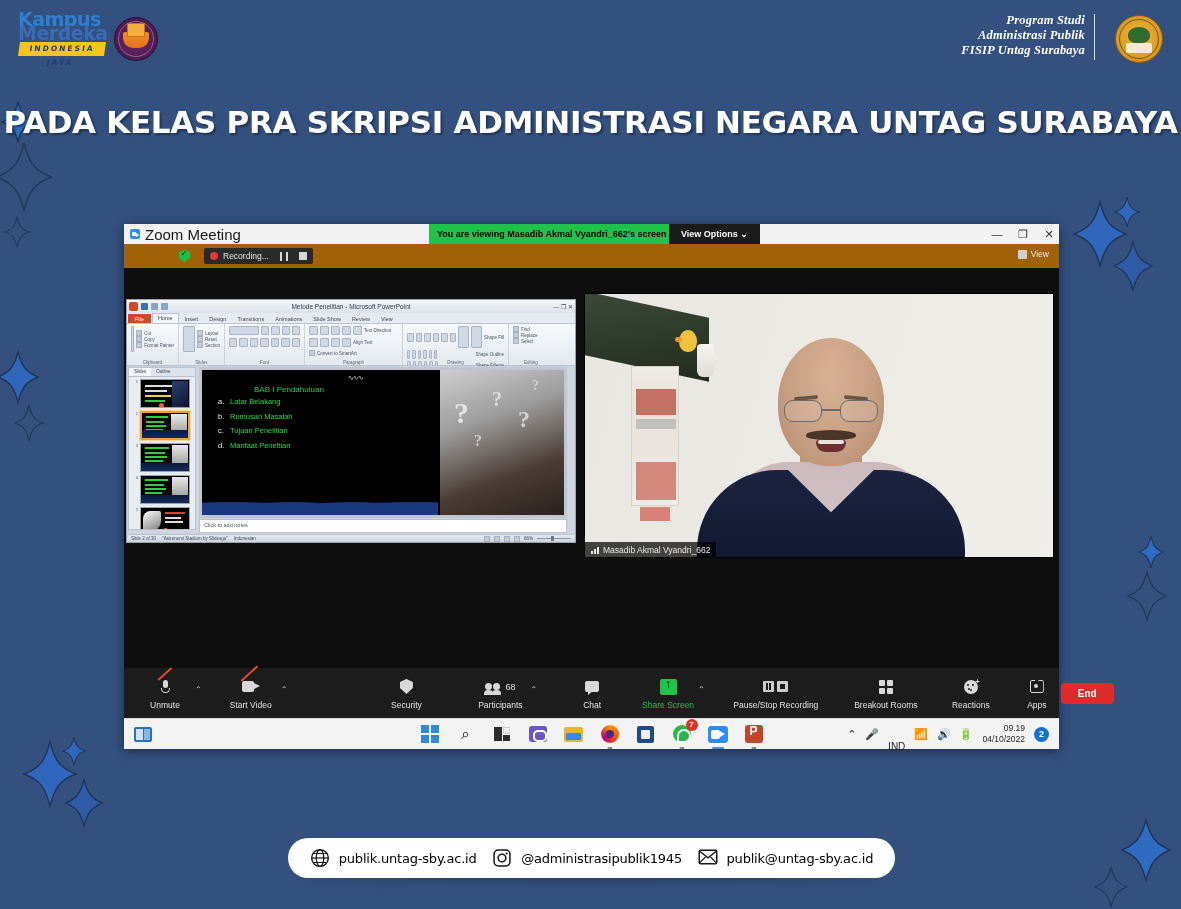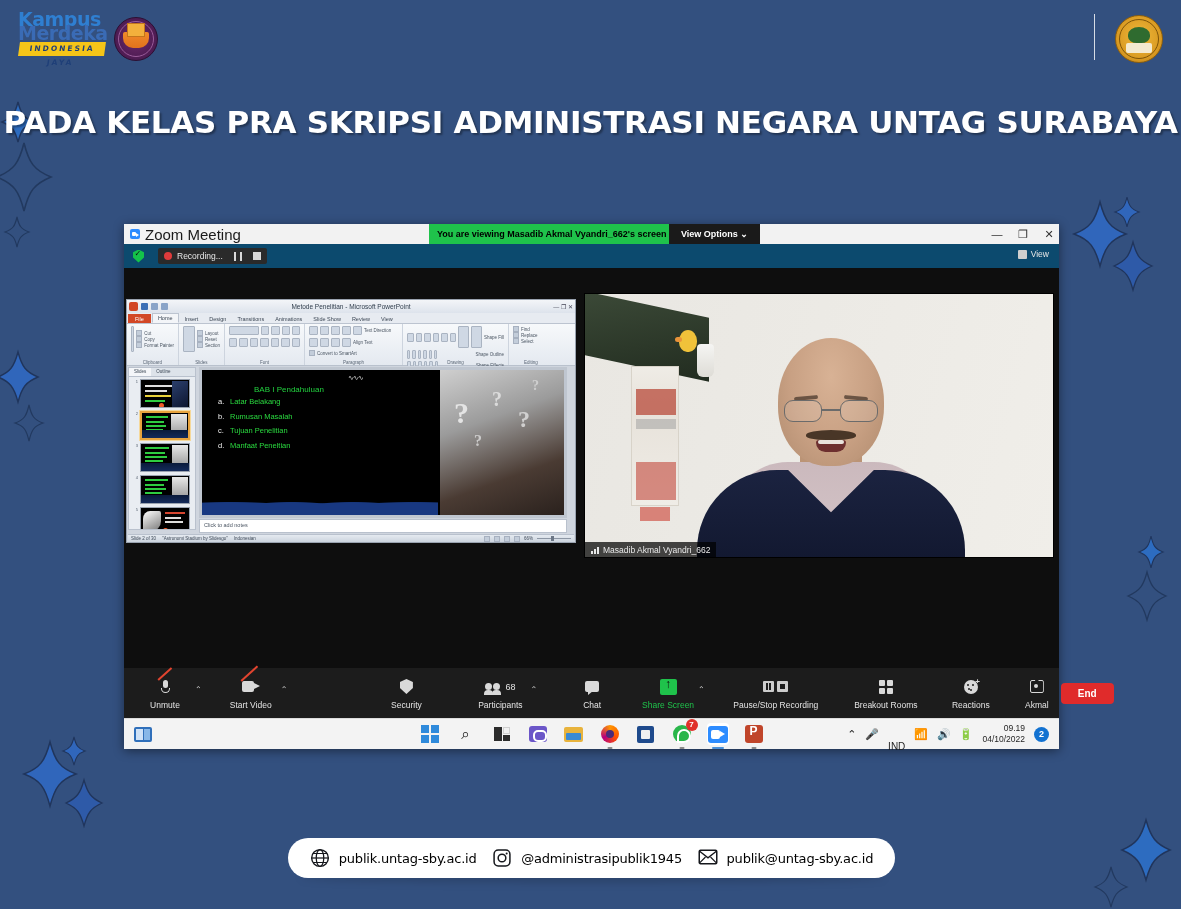--- a/index.html
+++ b/index.html
@@ -121,21 +121,21 @@
     padding: 0 8px; white-space: nowrap;
   }
   .zw-viewopts {
     position: absolute; left: 545px; top: 0; height: 20px; line-height: 20px;
     background: #1a1a1a; color: #fff; font-size: 9px; font-weight: 600;
     padding: 0 12px; white-space: nowrap;
   }
   .zw-winbtns { position: absolute; right: 4px; top: 0; height:20px; display: flex; align-items:center; gap: 14px; }
   .zw-winbtns span { font-size: 11px; color: #333; line-height: 20px; width: 12px; text-align: center; cursor: default; }
 
-  .zw-recbar { height: 24px; background: #0c4a6e; display: flex; align-items: center; position: relative; }
+  .zw-recbar { height: 24px; background: #a16207; display: flex; align-items: center; position: relative; padding-left: 46px; }
   .shield-green {
     width: 11px; height: 13px; margin-left: 9px; background: #14c24a;
     clip-path: polygon(50% 0%, 100% 22%, 100% 62%, 50% 100%, 0% 62%, 0% 22%);
     position: relative;
   }
   .shield-green:after {
     content:"✓"; position:absolute; left:1.5px; top:-1px; font-size: 8px; color:#0b2; color:#0e0e0e;
   }
   .rec-pill {
     margin-left: 14px; height: 16px; background: #2a2a2a; border-radius: 2px;
@@ -557,20 +557,25 @@
     </div>
   </div>
 
   <div class="untag-seal-left">
     <div class="seal-outer">
       <div class="seal-ring"></div>
       <div class="seal-book"></div>
     </div>
   </div>
 
+  <div class="prodi">
+    <div>Program Studi</div>
+    <div>Administrasi Publik</div>
+    <div>FISIP Untag Surabaya</div>
+  </div>
   <div class="prodi-divider"></div>
 
   <div class="untag-seal-right">
     <div class="seal-gold">
       <div class="ring2"></div>
       <div class="tree"></div>
       <div class="ground"></div>
     </div>
   </div>
 </div>
@@ -1019,21 +1024,21 @@
             <b>+</b>
           </span>
         </div>
       <div class="tb-lbl">Reactions</div>
     </div>
 
     <div class="tb-item" style="margin-left:10px;min-width:48px">
       <div class="tb-ico">
           <span class="ic-apps"></span>
         </div>
-      <div class="tb-lbl">Akmal</div>
+      <div class="tb-lbl">Apps</div>
     </div>
 
     <div class="end-btn">End</div>
   </div>
 
   <div class="taskbar">
     <div class="tb-left">
       <div class="tb-taskview">
           <i></i>
           <i></i>

